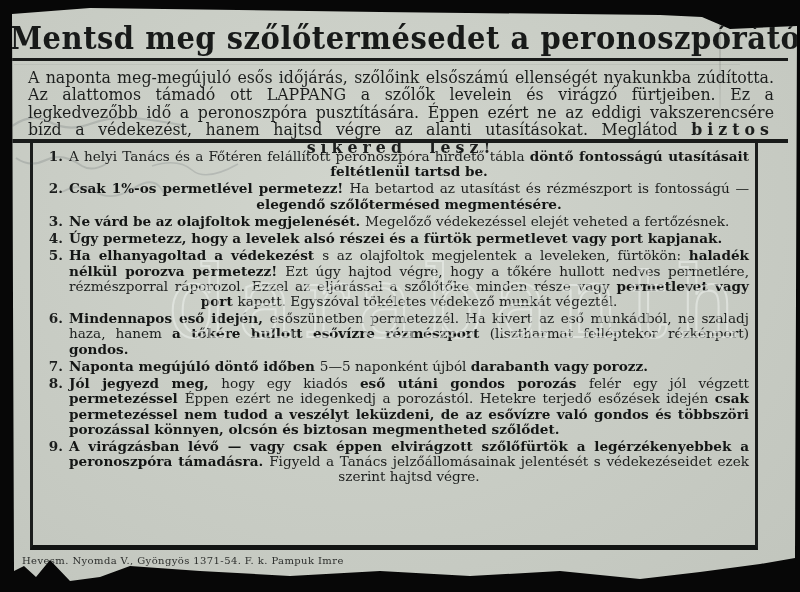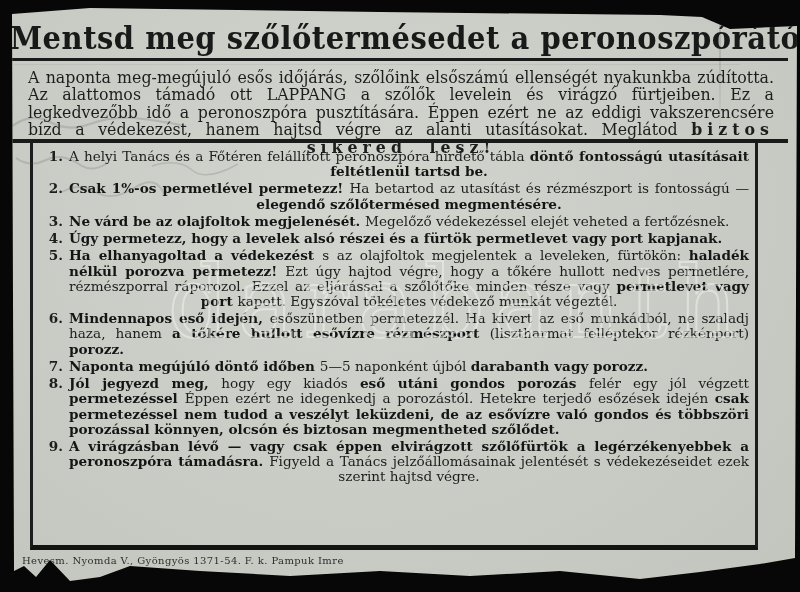--- a/index.html
+++ b/index.html
@@ -71,21 +71,21 @@
           <li>
             <span class="num">4.</span>
             <span class="txt"><b>Úgy permetezz, hogy a levelek alsó részei és a fürtök permetlevet vagy port kapjanak.</b></span>
           </li>
           <li class="center-last">
             <span class="num">5.</span>
             <span class="txt"><b>Ha elhanyagoltad a védekezést </b><span>s az olajfoltok megjelentek a leveleken, fürtökön: </span><b>haladék nélkül porozva permetezz! </b><span>Ezt úgy hajtod végre, hogy a tőkére hullott nedves permetlére, rézmészporral ráporozol. Ezzel az eljárással a szőlőtőke minden része vagy </span><b>permetlevet vagy port </b><span>kapott. Egyszóval tökéletes védekező munkát végeztél.</span></span>
           </li>
           <li>
             <span class="num">6.</span>
-            <span class="txt"><b>Mindennapos eső idején, </b><span>esőszünetben permetezzél. Ha kivert az eső munkádból, ne szaladj haza, hanem </span><b>a tőkére hullott esővízre rézmészport </b><span>(lisztharmat felléptekor rézkénport) </span><b>porozz.</b></span>
+            <span class="txt"><b>Mindennapos eső idején, </b><span>esőszünetben permetezzél. Ha kivert az eső munkádból, ne szaladj haza, hanem </span><b>a tőkére hullott esővízre rézmészport </b><span>(lisztharmat felléptekor rézkénport) </span><b>gondos.</b></span>
           </li>
           <li>
             <span class="num">7.</span>
             <span class="txt"><b>Naponta megújúló döntő időben </b><span>5—5 naponként újból </span><b>darabanth vagy porozz.</b></span>
           </li>
           <li>
             <span class="num">8.</span>
             <span class="txt"><b>Jól jegyezd meg, </b><span>hogy egy kiadós </span><b>eső utáni gondos porozás </b><span>felér egy jól végzett </span><b>permetezéssel </b><span>Éppen ezért ne idegenkedj a porozástól. Hetekre terjedő esőzések idején </span><b>csak permetezéssel nem tudod a veszélyt leküzdeni, de az esővízre való gondos és többszöri porozással könnyen, olcsón és biztosan megmentheted szőlődet.</b></span>
           </li>
           <li class="center-last">

